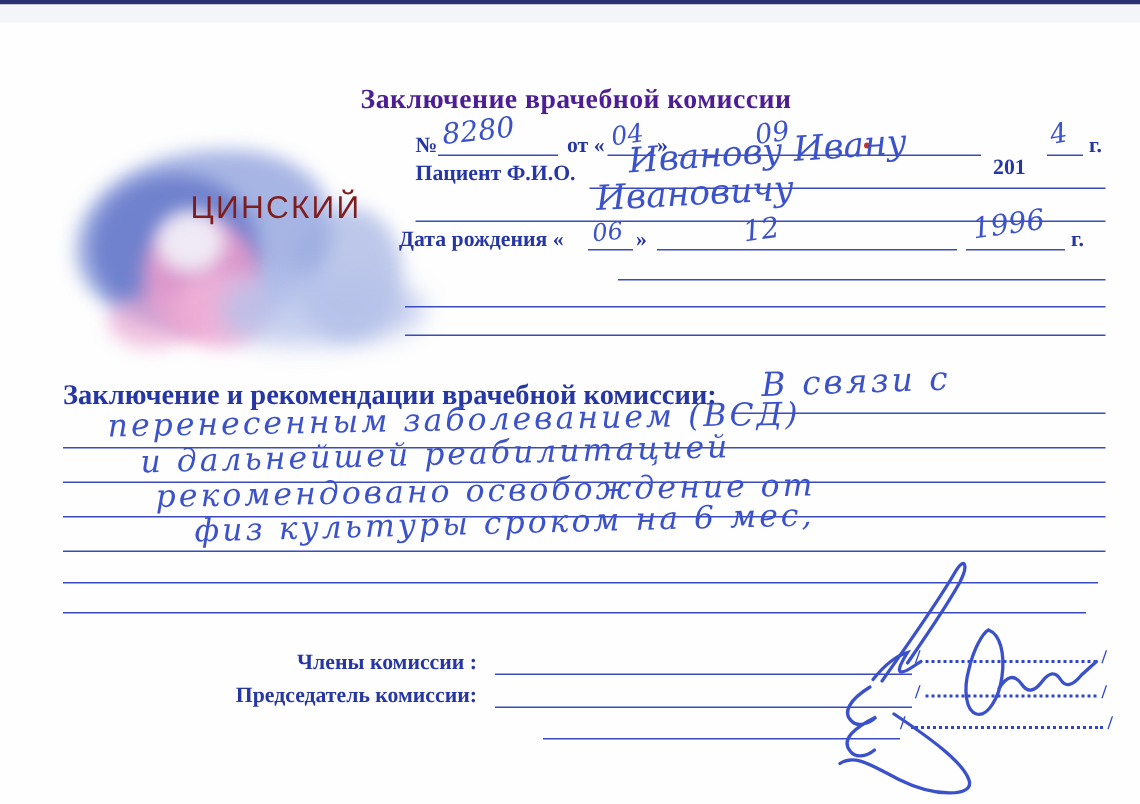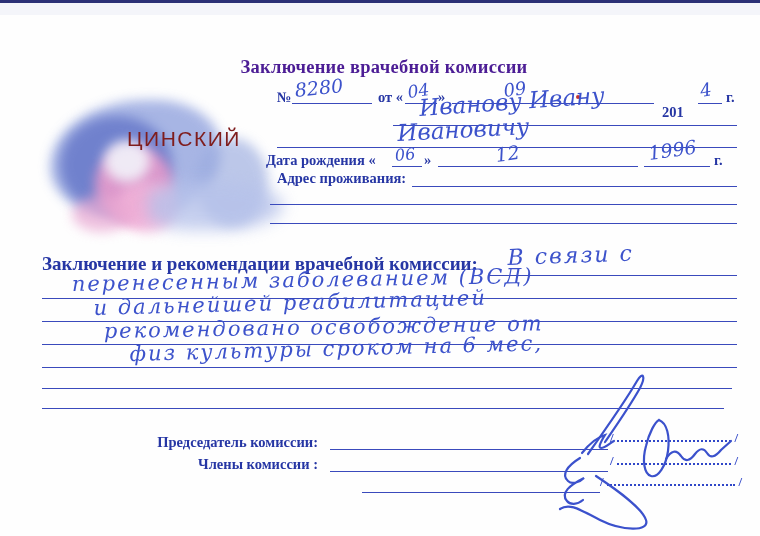--- a/index.html
+++ b/index.html
@@ -74,36 +74,36 @@
   <div class="ln" style="left:405px;top:103px;width:32px;"></div>
   <span class="lbl" style="left:438px;top:89px;">»</span>
   <span class="hw" style="left:505px;top:80px;font-size:18px;transform:rotate(-8deg);">09</span>
   <div class="ln" style="left:452px;top:103px;width:202px;"></div>
   <span class="ink-dot"></span>
   <span class="lbl" style="left:662px;top:104px;">201</span>
   <span class="hw" style="left:702px;top:80px;font-size:18px;transform:rotate(-10deg);">4</span>
   <div class="ln" style="left:698px;top:103px;width:24px;"></div>
   <span class="lbl" style="left:726px;top:89px;">г.</span>
 
+  <span class="lbl" style="left:277px;top:108px;">Пациент Ф.И.О.</span>
   <span class="hw" style="left:420px;top:95px;font-size:23px;transform:rotate(-4deg);">Иванову Ивану</span>
   <div class="ln" style="left:393px;top:125px;width:344px;"></div>
   <span class="hw" style="left:398px;top:120px;font-size:23px;transform:rotate(-3deg);">Ивановичу</span>
   <div class="ln" style="left:277px;top:147px;width:460px;"></div>
 
   <span class="lbl" style="left:266px;top:152px;">Дата рождения «</span>
   <span class="hw" style="left:396px;top:146px;font-size:16px;transform:rotate(-6deg);">06</span>
   <div class="ln" style="left:392px;top:166px;width:30px;"></div>
   <span class="lbl" style="left:424px;top:152px;">»</span>
   <span class="hw" style="left:497px;top:144px;font-size:19px;transform:rotate(-8deg);">12</span>
   <div class="ln" style="left:438px;top:166px;width:200px;"></div>
   <span class="hw" style="left:650px;top:142px;font-size:19px;transform:rotate(-8deg);">1996</span>
   <div class="ln" style="left:644px;top:166px;width:66px;"></div>
   <span class="lbl" style="left:714px;top:152px;">г.</span>
 
-  <span class="lbl" style="left:277px;top:170px;">Адрес проживания:</span>
   <div class="ln" style="left:412px;top:186px;width:325px;"></div>
   <div class="ln" style="left:270px;top:204px;width:467px;"></div>
   <div class="ln" style="left:270px;top:223px;width:467px;"></div>
 
   <span class="lbl big" style="left:42px;top:253px;">Заключение и рекомендации врачебной комиссии:</span>
   <span class="hw" style="left:508px;top:245px;font-size:22px;letter-spacing:2px;transform:rotate(-2deg);">В связи с</span>
   <div class="ln" style="left:490px;top:275px;width:247px;"></div>
 
   <span class="hw" style="left:72px;top:272px;font-size:21px;letter-spacing:2px;transform:rotate(-1deg);">перенесенным заболеванием (ВСД)</span>
   <div class="ln" style="left:42px;top:298px;width:695px;"></div>
@@ -114,22 +114,22 @@
   <span class="hw" style="left:104px;top:319px;font-size:21px;letter-spacing:2px;transform:rotate(-1deg);">рекомендовано освобождение от</span>
   <div class="ln" style="left:42px;top:344px;width:695px;"></div>
 
   <span class="hw" style="left:130px;top:342px;font-size:21px;letter-spacing:2px;transform:rotate(-1.5deg);">физ культуры сроком на 6 мес,</span>
   <div class="ln" style="left:42px;top:367px;width:695px;"></div>
 
   <div class="ln" style="left:42px;top:388px;width:690px;"></div>
   <div class="ln" style="left:42px;top:408px;width:682px;"></div>
 
   <div class="right-lbls" style="top:431px;">
+    <span class="lbl">Члены комиссии :</span>
     <span class="lbl">Председатель комиссии:</span>
-    <span class="lbl">Члены комиссии :</span>
   </div>
   <div class="ln" style="left:330px;top:449px;width:278px;"></div>
   <div class="ln" style="left:330px;top:471px;width:278px;"></div>
   <div class="ln" style="left:362px;top:492px;width:238px;"></div>
 
   <div class="dot-row" style="left:610px;top:430px;width:128px;height:16px;">
     <span>/</span>
       <span class="dots"></span>
       <span>/</span>
   </div>

